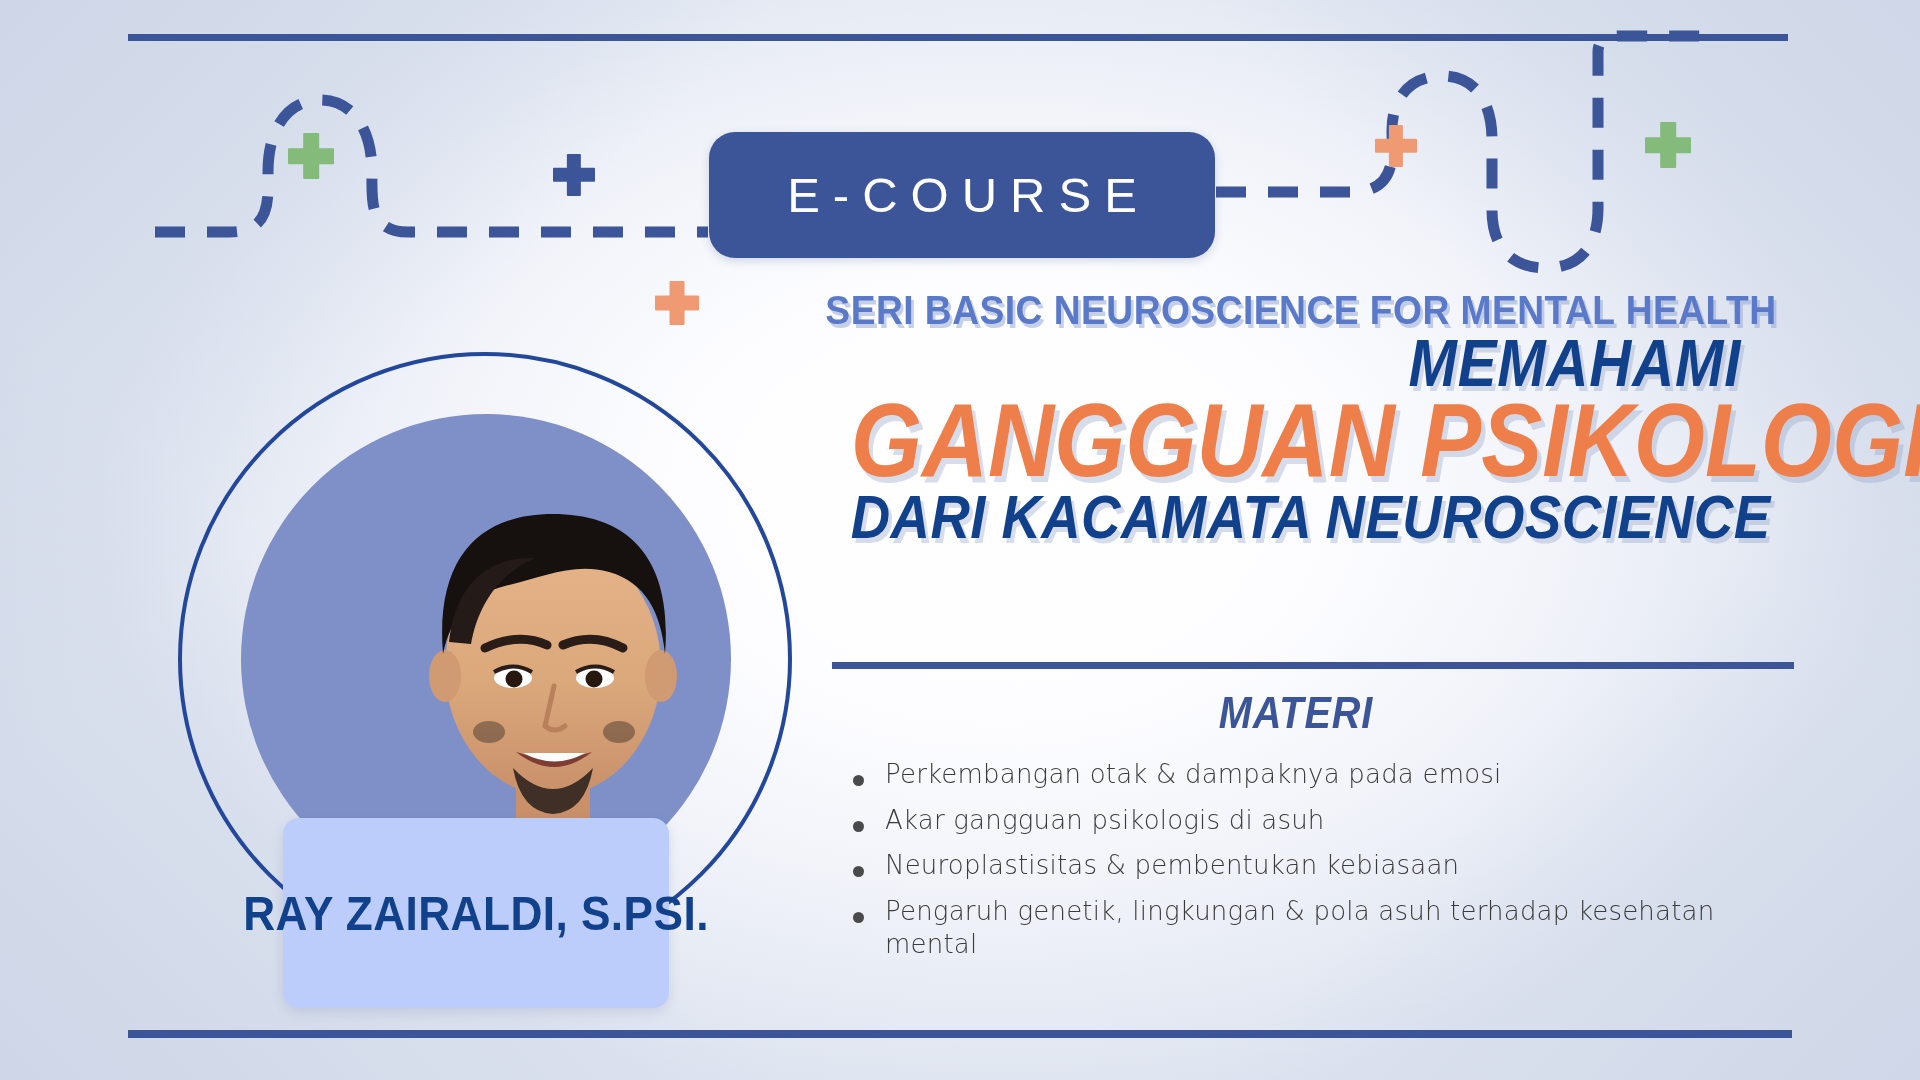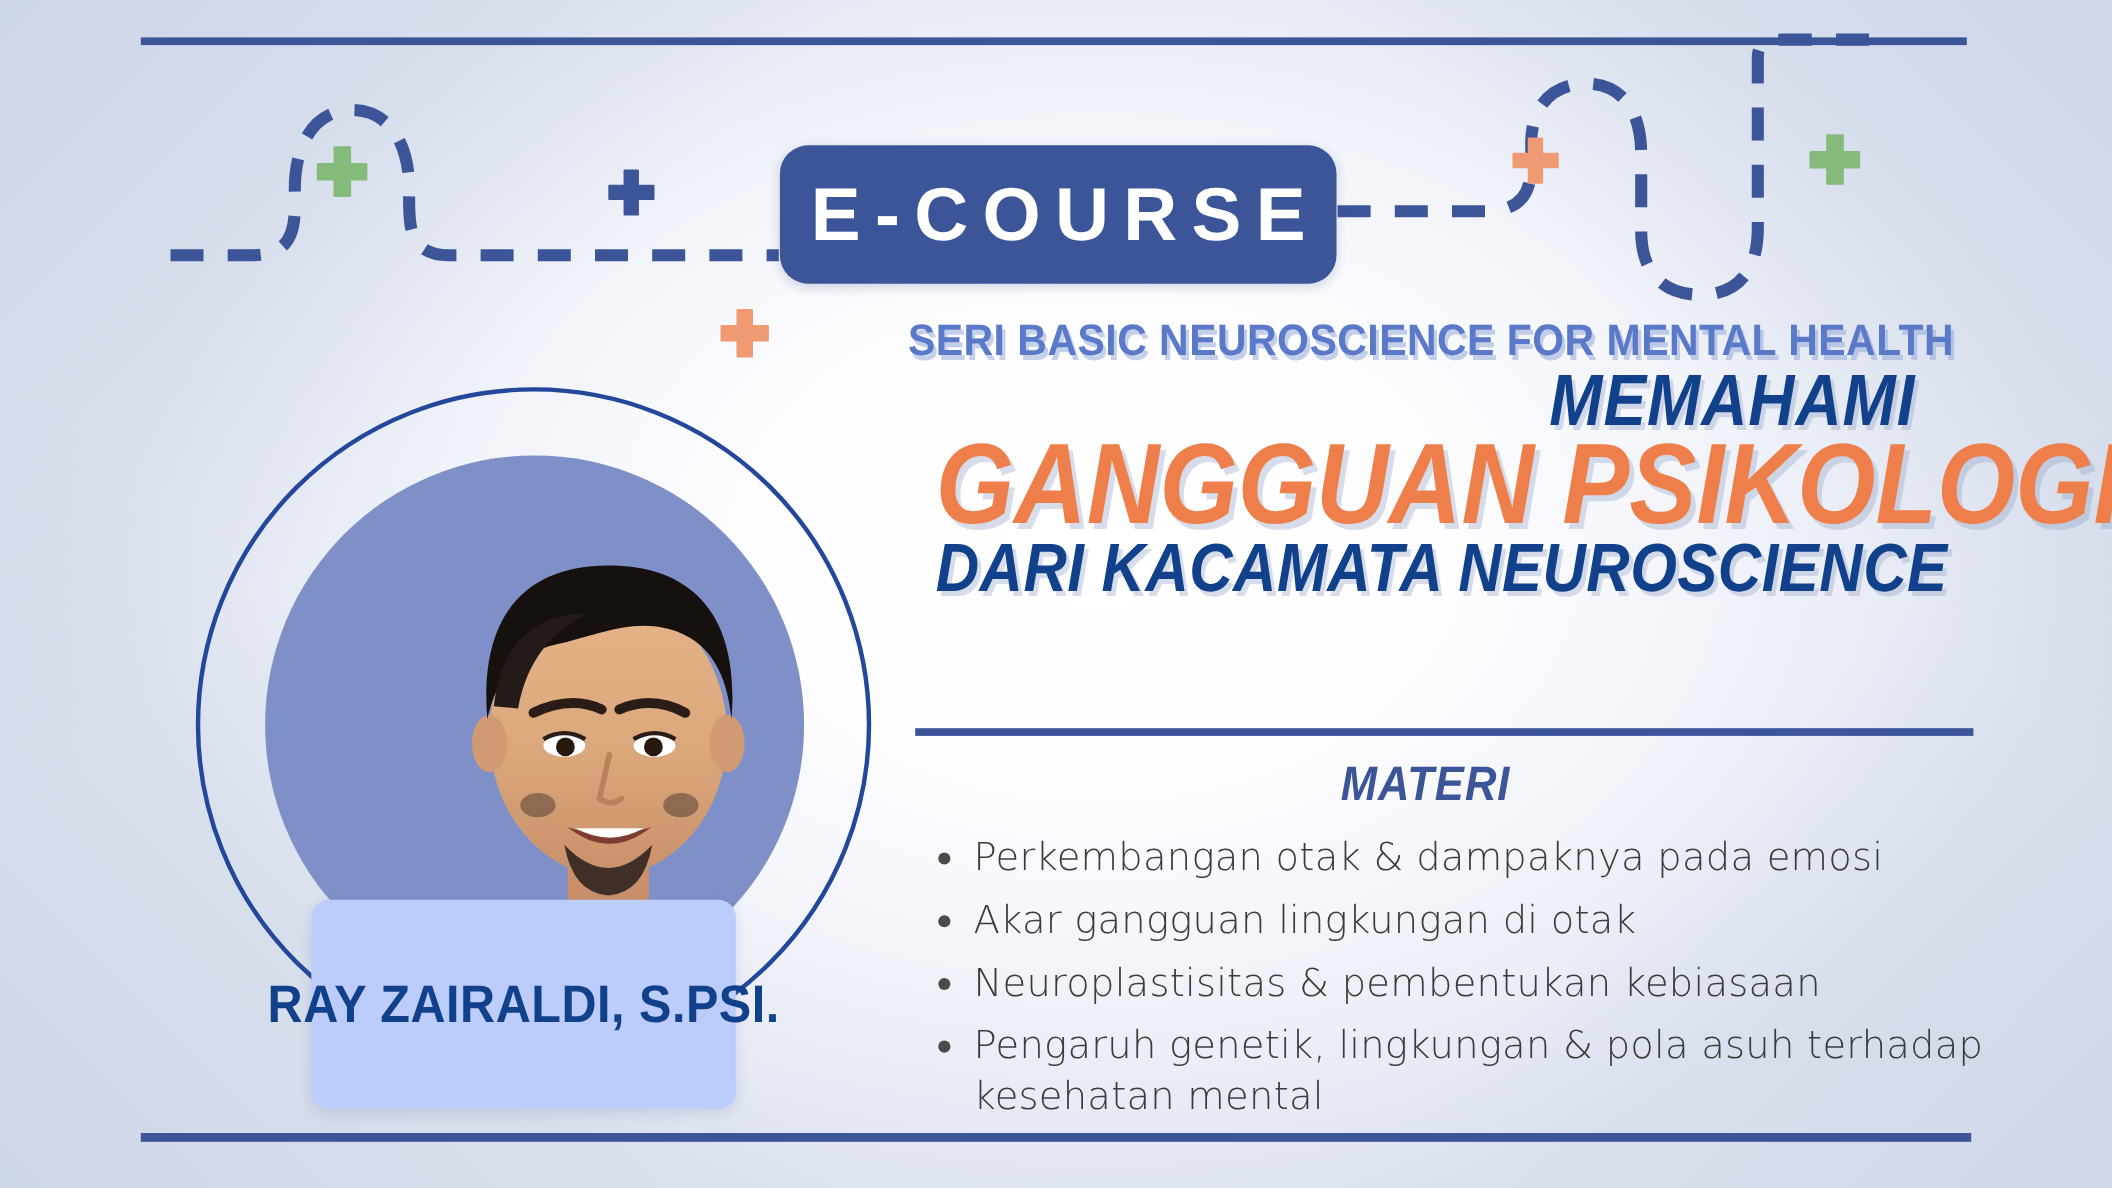--- a/index.html
+++ b/index.html
@@ -37,21 +37,21 @@
   .plus i.v{top:0;left:50%;transform:translateX(-50%);height:100%;width:34%;}
 
   
   #ecourse-pill{
     position:absolute;left:709px;top:132px;width:506px;height:126px;
     background:#3c5599;border-radius:26px;
     display:flex;align-items:center;justify-content:center;
     box-shadow:0 3px 10px rgba(40,60,120,.18);
   }
   #ecourse-label{
-    color:#fff;font-size:68px;font-weight:700;letter-spacing:13px;
+    color:#fff;font-size:49px;font-weight:400;letter-spacing:13px;
     font-family:"Liberation Sans", sans-serif;padding-left:13px;
   }
 
   
   #series-subtitle{
     position:absolute;left:790px;top:288px;width:1010px;
     text-align:center;
     color:#5a79c8;
     font-size:40px;font-weight:700;letter-spacing:.5px;
     font-family:"Liberation Sans Narrow","Liberation Sans",sans-serif;
@@ -87,21 +87,21 @@
     font-weight:700;font-style:italic;font-size:44px;color:#3c5599;
     letter-spacing:1px;transform:scaleX(.9);transform-origin:50% 50%;
   }
   #materi-list{
     position:absolute;left:845px;top:758px;width:960px;
     margin:0;padding:0;list-style:none;
   }
   #materi-list li{
     position:relative;padding-left:40px;margin-bottom:12px;
     font-family:"DejaVu Sans", sans-serif;
-    font-weight:300;font-size:35px;color:#3b3b3b;line-height:1.29;
+    font-weight:300;font-size:26px;color:#3b3b3b;line-height:1.29;
     letter-spacing:.2px;
   }
   #materi-list li::before{
     content:"";position:absolute;left:8px;top:17px;
     width:11px;height:11px;border-radius:50%;background:#4a4a4a;
   }
 
   
   #portrait-wrap{position:absolute;left:178px;top:352px;width:620px;height:660px;}
   #portrait-ring{
@@ -175,21 +175,21 @@
     <div class="hl" id="hl-line1">MEMAHAMI</div>
     <div class="hl" id="hl-line2">GANGGUAN PSIKOLOGIS</div>
     <div class="hl" id="hl-line3">DARI KACAMATA NEUROSCIENCE</div>
   </div>
 
   <div class="rule" id="rule-materi"></div>
   <div id="materi-heading">MATERI</div>
 
   <ul id="materi-list">
     <li>Perkembangan otak &amp; dampaknya pada emosi</li>
-    <li>Akar gangguan lingkungan di otak</li>
+    <li>Akar gangguan psikologis di asuh</li>
     <li>Neuroplastisitas &amp; pembentukan kebiasaan</li>
     <li>Pengaruh genetik, lingkungan &amp; pola asuh terhadap kesehatan mental</li>
   </ul>
 
   <div id="portrait-wrap">
     <div id="portrait-disc">
       <div id="portrait-photo">
         <svg width="560" height="700" viewBox="0 0 560 700" aria-hidden="true">
           <defs>
             <linearGradient id="shirtG" x1="0" y1="0" x2="1" y2="1">

